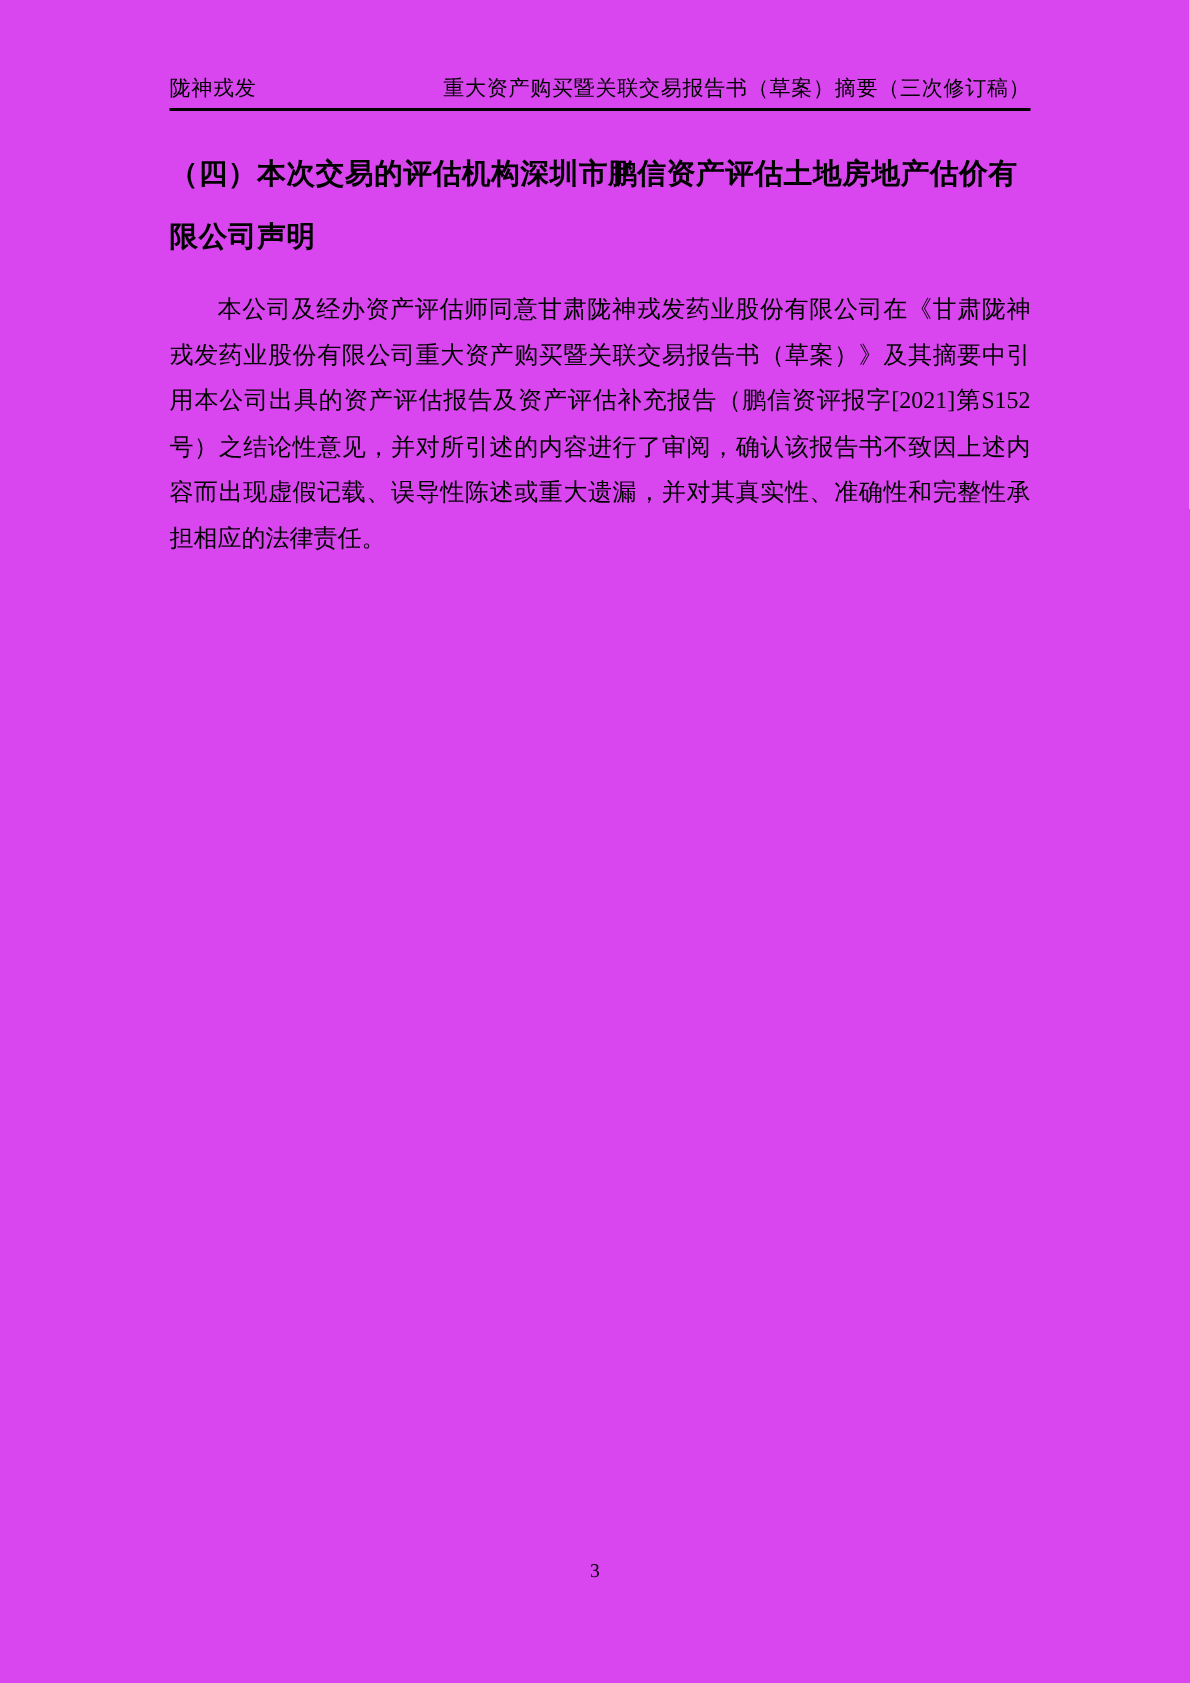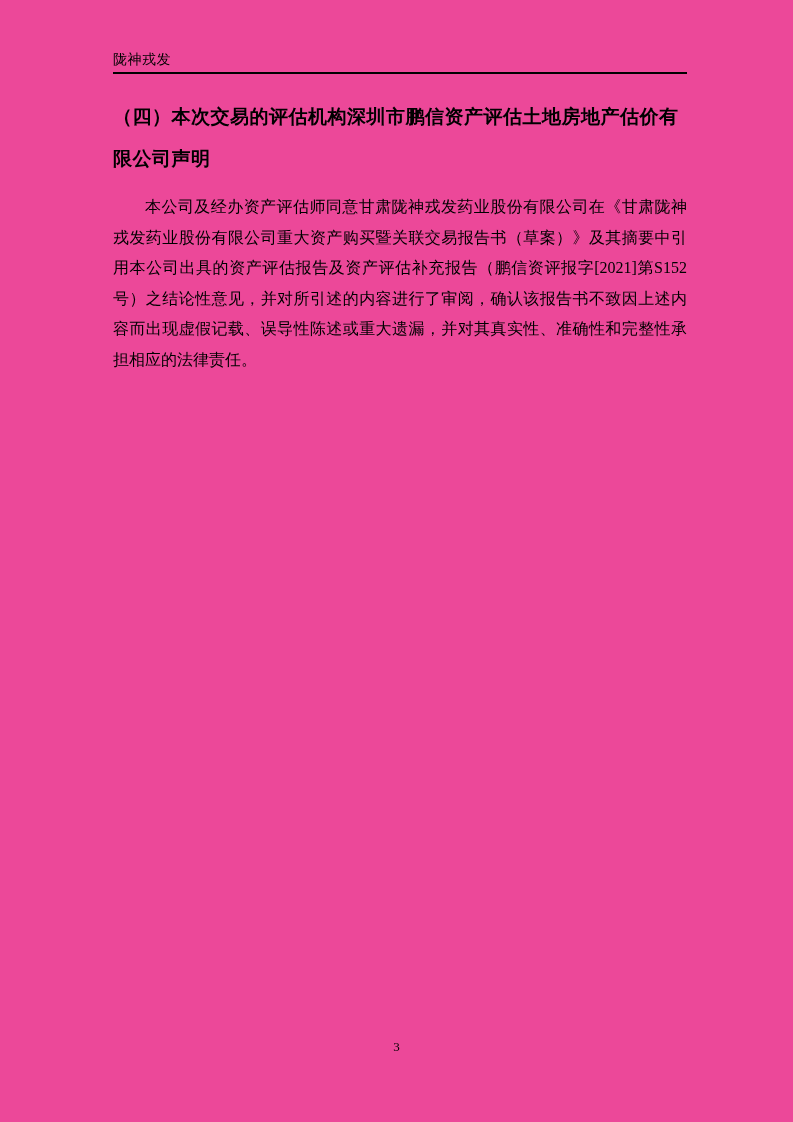--- a/index.html
+++ b/index.html
@@ -6,21 +6,21 @@
   * { margin: 0; padding: 0; box-sizing: border-box; }
   html, body {
     background: #ffffff;
     font-family: "Liberation Serif", "DejaVu Serif", serif;
     color: #000000;
   }
   .page {
     position: relative;
     width: 793px;
     height: 1122px;
-    background: #ec4899;
+    background: #d946ef;
     overflow: hidden;
   }
   .doc-header {
     position: absolute;
     top: 50px;
     left: 113px;
     right: 106px;
     display: flex;
     justify-content: space-between;
     align-items: flex-end;
@@ -65,20 +65,21 @@
     line-height: 18px;
   }
 </style>
 </head>
 <body>
 
 <div class="page">
 
   <header class="doc-header">
     <span class="hdr-left">陇神戎发</span>
+    <span class="hdr-right">重大资产购买暨关联交易报告书（草案）摘要（三次修订稿）</span>
   </header>
 
   <div class="content">
     <h1 class="doc-heading">（四）本次交易的评估机构深圳市鹏信资产评估土地房地产估价有限公司声明</h1>
 
     <p class="doc-paragraph">本公司及经办资产评估师同意甘肃陇神戎发药业股份有限公司在《甘肃陇神戎发药业股份有限公司重大资产购买暨关联交易报告书（草案）》及其摘要中引用本公司出具的资产评估报告及资产评估补充报告（鹏信资评报字[2021]第S152 号）之结论性意见，并对所引述的内容进行了审阅，确认该报告书不致因上述内容而出现虚假记载、误导性陈述或重大遗漏，并对其真实性、准确性和完整性承担相应的法律责任。</p>
   </div>
 
   <footer class="doc-footer">
     <span>3</span>

